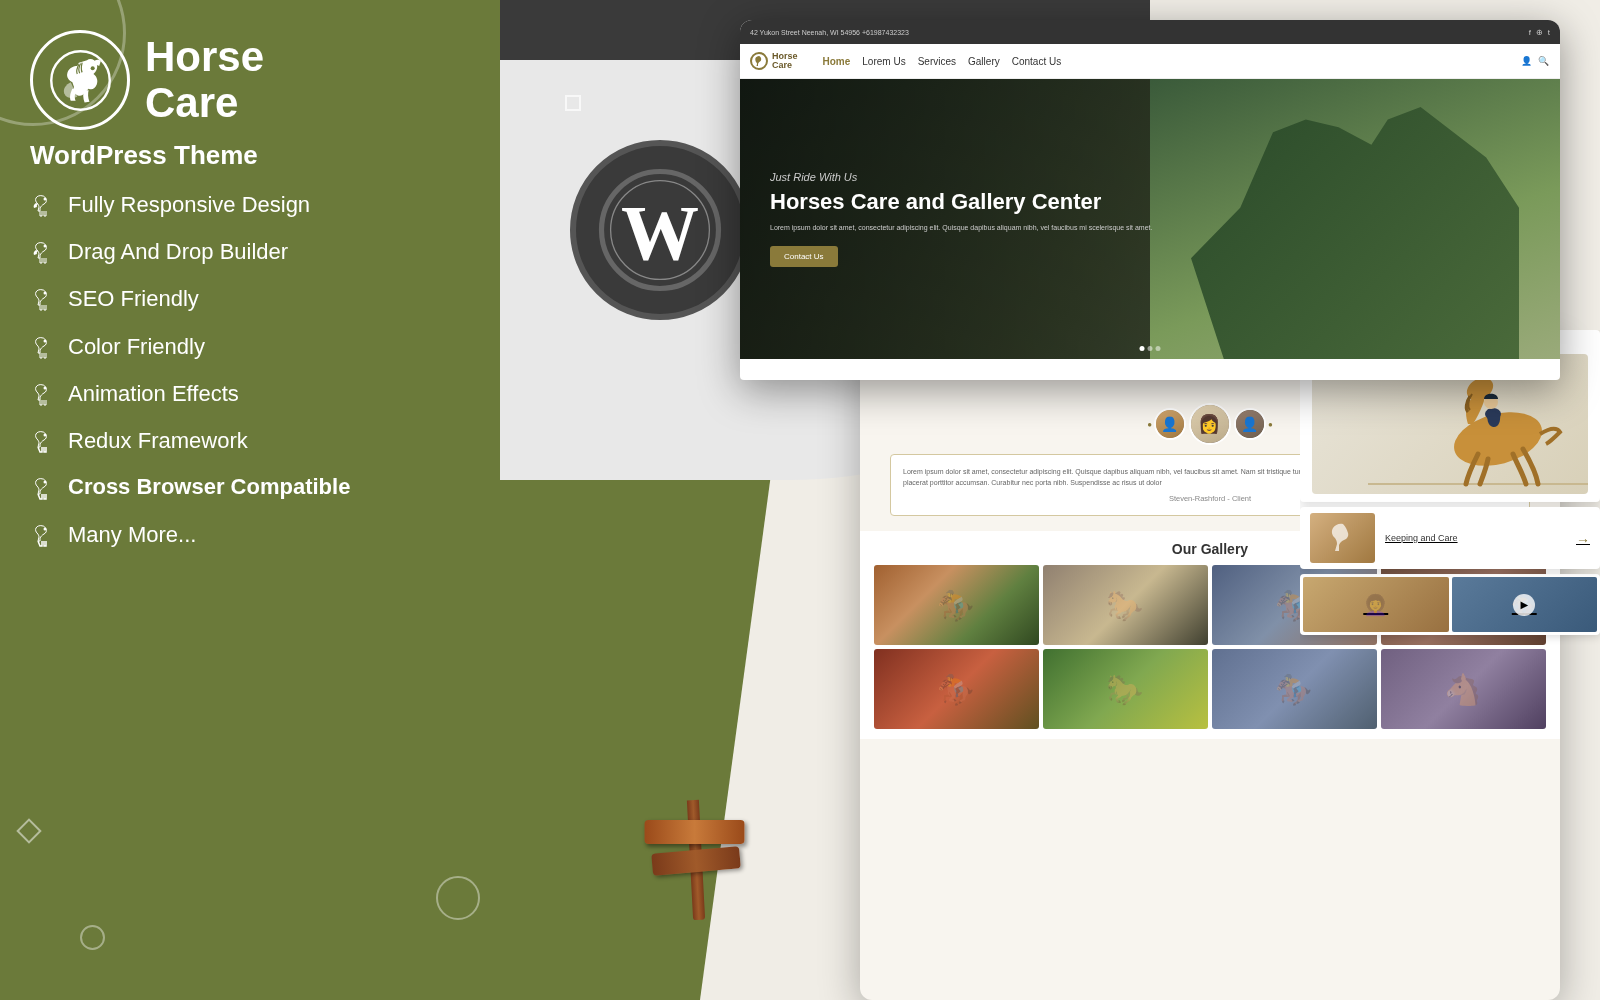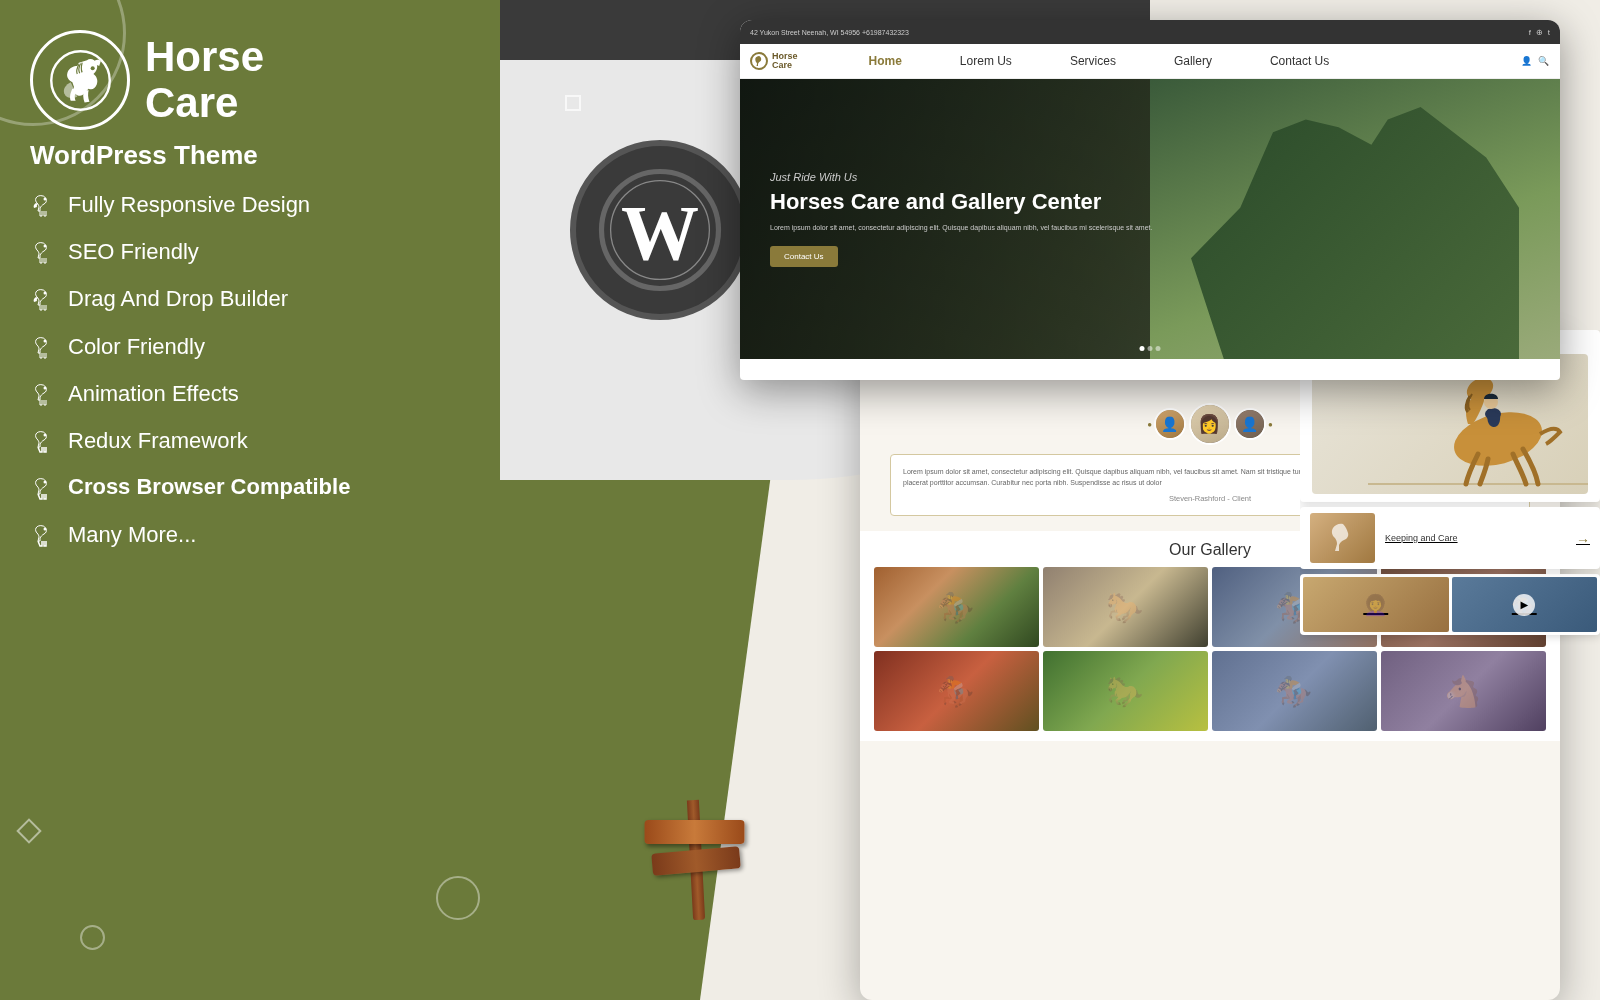--- a/index.html
+++ b/index.html
@@ -295,23 +295,22 @@
       margin-right: 15px;
     }
 
     .nav-links {
       display: flex;
       gap: 12px;
       flex: 1;
     }
 
     .nav-links span {
-      font-size: 12px;
+      font-size: 10px;
       color: #333;
-      margin-left: 46px;
     }
 
     .nav-links span.active {
       color: #8a7a3a;
       font-weight: 700;
     }
 
     
     .browser-mockup-bottom {
       position: absolute;
@@ -368,22 +367,22 @@
     }
 
     
     .gallery-section {
       background: white;
       padding: 10px;
     }
 
     .gallery-title {
       text-align: center;
-      font-size: 16px;
-      font-weight: 400;
+      font-size: 14px;
+      font-weight: 700;
       color: #333;
       margin-bottom: 8px;
     }
 
     .gallery-grid {
       display: grid;
       grid-template-columns: repeat(4, 1fr);
       grid-template-rows: repeat(2, 80px);
       gap: 4px;
       padding: 0 4px;
@@ -583,33 +582,33 @@
           <path d="M6 10 C4 11, 3 13, 4 15 L7 14 C6.5 13, 7 11.5, 8 11 Z" fill="white"></path>
         </svg>
       </span>
       <span>Fully Responsive Design</span>
     </li>
     <li>
       <span class="feature-icon">
         <svg width="26" height="26" viewBox="0 0 26 26" fill="white">
           <path d="M13 3 C10 2, 7 3, 6 5 C5 7, 6 9, 7 10 C8.5 11.5, 9 13, 9 14 L8 18 L10 18 L10 15 C11 13.5, 12 12, 14 11 C16 10, 17 8, 16 6 C15 4, 14 3, 13 3 Z M10 18 L10 23 L12 23 L12 18 M14 18 L14 23 L16 23 L16 18" stroke="white" stroke-width="1" fill="none"></path>
           <circle cx="15" cy="6" r="1.5" fill="white"></circle>
+          <path d="M6 10 C4 11, 3 13, 4 15 L7 14 C6.5 13, 7 11.5, 8 11 Z" fill="white"></path>
         </svg>
       </span>
-      <span>SEO Friendly</span>
+      <span>Drag And Drop Builder</span>
     </li>
     <li>
       <span class="feature-icon">
         <svg width="26" height="26" viewBox="0 0 26 26" fill="white">
           <path d="M13 3 C10 2, 7 3, 6 5 C5 7, 6 9, 7 10 C8.5 11.5, 9 13, 9 14 L8 18 L10 18 L10 15 C11 13.5, 12 12, 14 11 C16 10, 17 8, 16 6 C15 4, 14 3, 13 3 Z M10 18 L10 23 L12 23 L12 18 M14 18 L14 23 L16 23 L16 18" stroke="white" stroke-width="1" fill="none"></path>
           <circle cx="15" cy="6" r="1.5" fill="white"></circle>
-          <path d="M6 10 C4 11, 3 13, 4 15 L7 14 C6.5 13, 7 11.5, 8 11 Z" fill="white"></path>
         </svg>
       </span>
-      <span>Drag And Drop Builder</span>
+      <span>SEO Friendly</span>
     </li>
     <li>
       <span class="feature-icon">
         <svg width="26" height="26" viewBox="0 0 26 26" fill="white">
           <path d="M13 3 C10 2, 7 3, 6 5 C5 7, 6 9, 7 10 C8.5 11.5, 9 13, 9 14 L8 18 L10 18 L10 15 C11 13.5, 12 12, 14 11 C16 10, 17 8, 16 6 C15 4, 14 3, 13 3 Z M10 18 L10 23 L12 23 L12 18 M14 18 L14 23 L16 23 L16 18" stroke="white" stroke-width="1" fill="none"></path>
           <circle cx="15" cy="6" r="1.5" fill="white"></circle>
         </svg>
       </span>
       <span>Color Friendly</span>
     </li>

